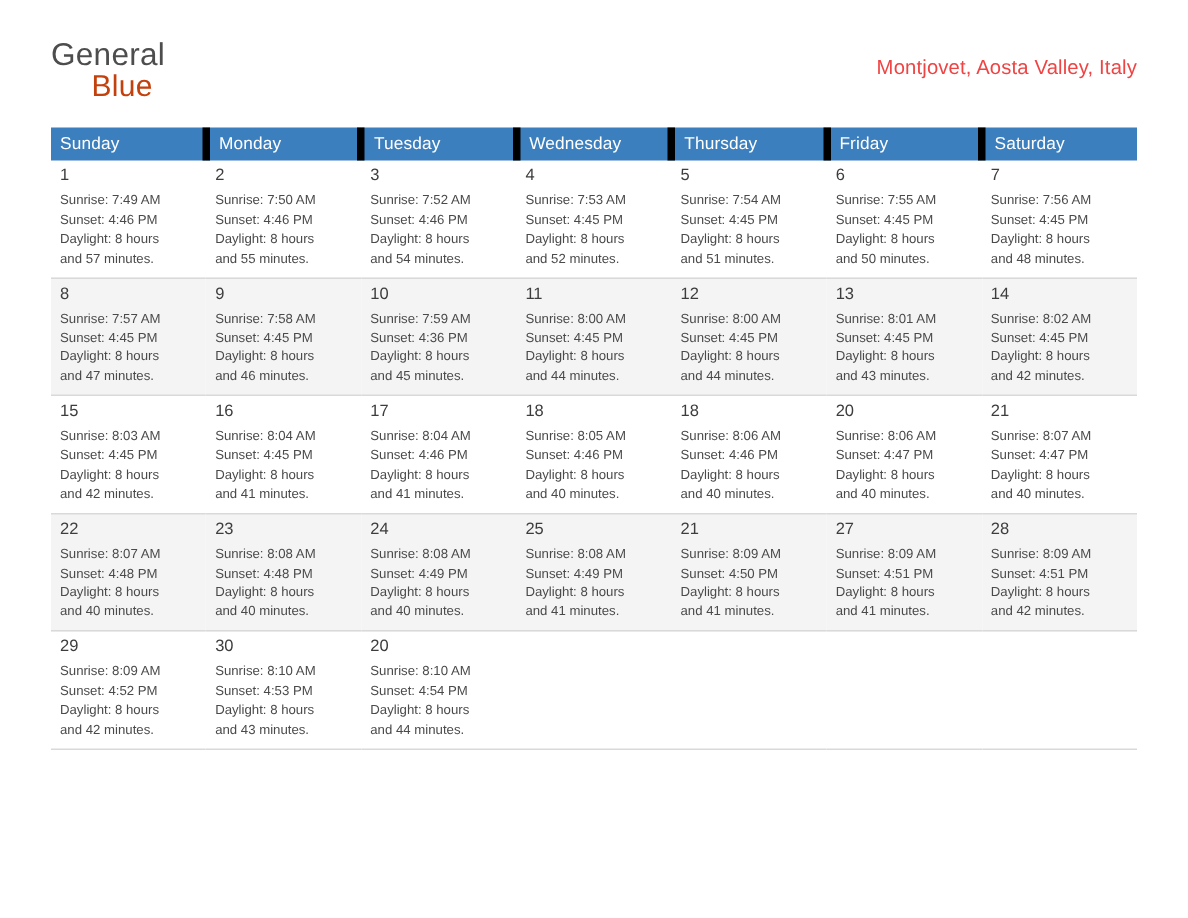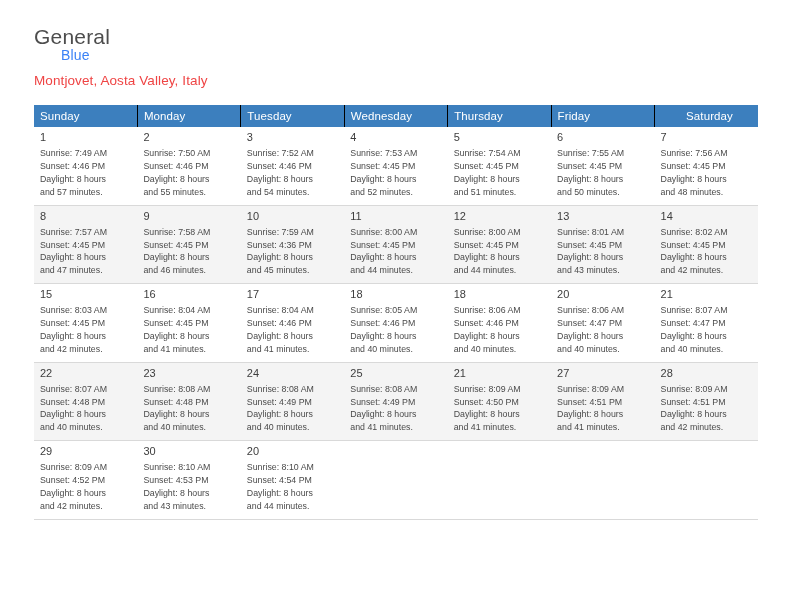--- a/index.html
+++ b/index.html
@@ -13,36 +13,35 @@
     position: relative;
     width: 792px; height: 612px;
     padding: 0;
   }
   
   .header {
     display: flex;
     align-items: flex-start;
     justify-content: space-between;
     padding: 26px 34px 0 34px;
-    flex-direction: column;
   }
   .logo {
     line-height: 1;
     user-select: none;
   }
   .logo-row1 {
     font-size: 21px;
     color: #4d4d4d;
     letter-spacing: 0.2px;
     position: relative;
     display: inline-block;
   }
   .logo-row2 {
-    font-size: 14px;
-    color: #3b82f6;
+    font-size: 20px;
+    color: #c2410c;
     letter-spacing: 0.2px;
     margin-left: 27px;
     display: block;
     margin-top: 1px;
   }
   .logo-flag {
     position: absolute;
     right: -18px;
     top: 2px;
     width: 0; height: 0;
@@ -72,24 +71,24 @@
     border-collapse: collapse;
     table-layout: fixed;
   }
   .cal th {
     background: #3c7fbe;
     color: #ffffff;
     font-weight: normal;
     font-size: 11.5px;
     text-align: left;
     padding: 5px 0 5px 6px;
-    border-right: 1px solid #000000;
+    border-right: 5px solid #000000;
     letter-spacing: 0.1px;
   }
-  .cal th:last-child { border-right: none; text-align: center; }
+  .cal th:last-child { border-right: none; }
   .cal td {
     vertical-align: top;
     height: 76px;
     padding: 4px 6px 6px 6px;
     border-bottom: 1px solid #d9d9d9;
     font-size: 8.8px;
     color: #4a4a4a;
     line-height: 1.46;
   }
   .cal tr.alt td { background: #f4f4f4; }

